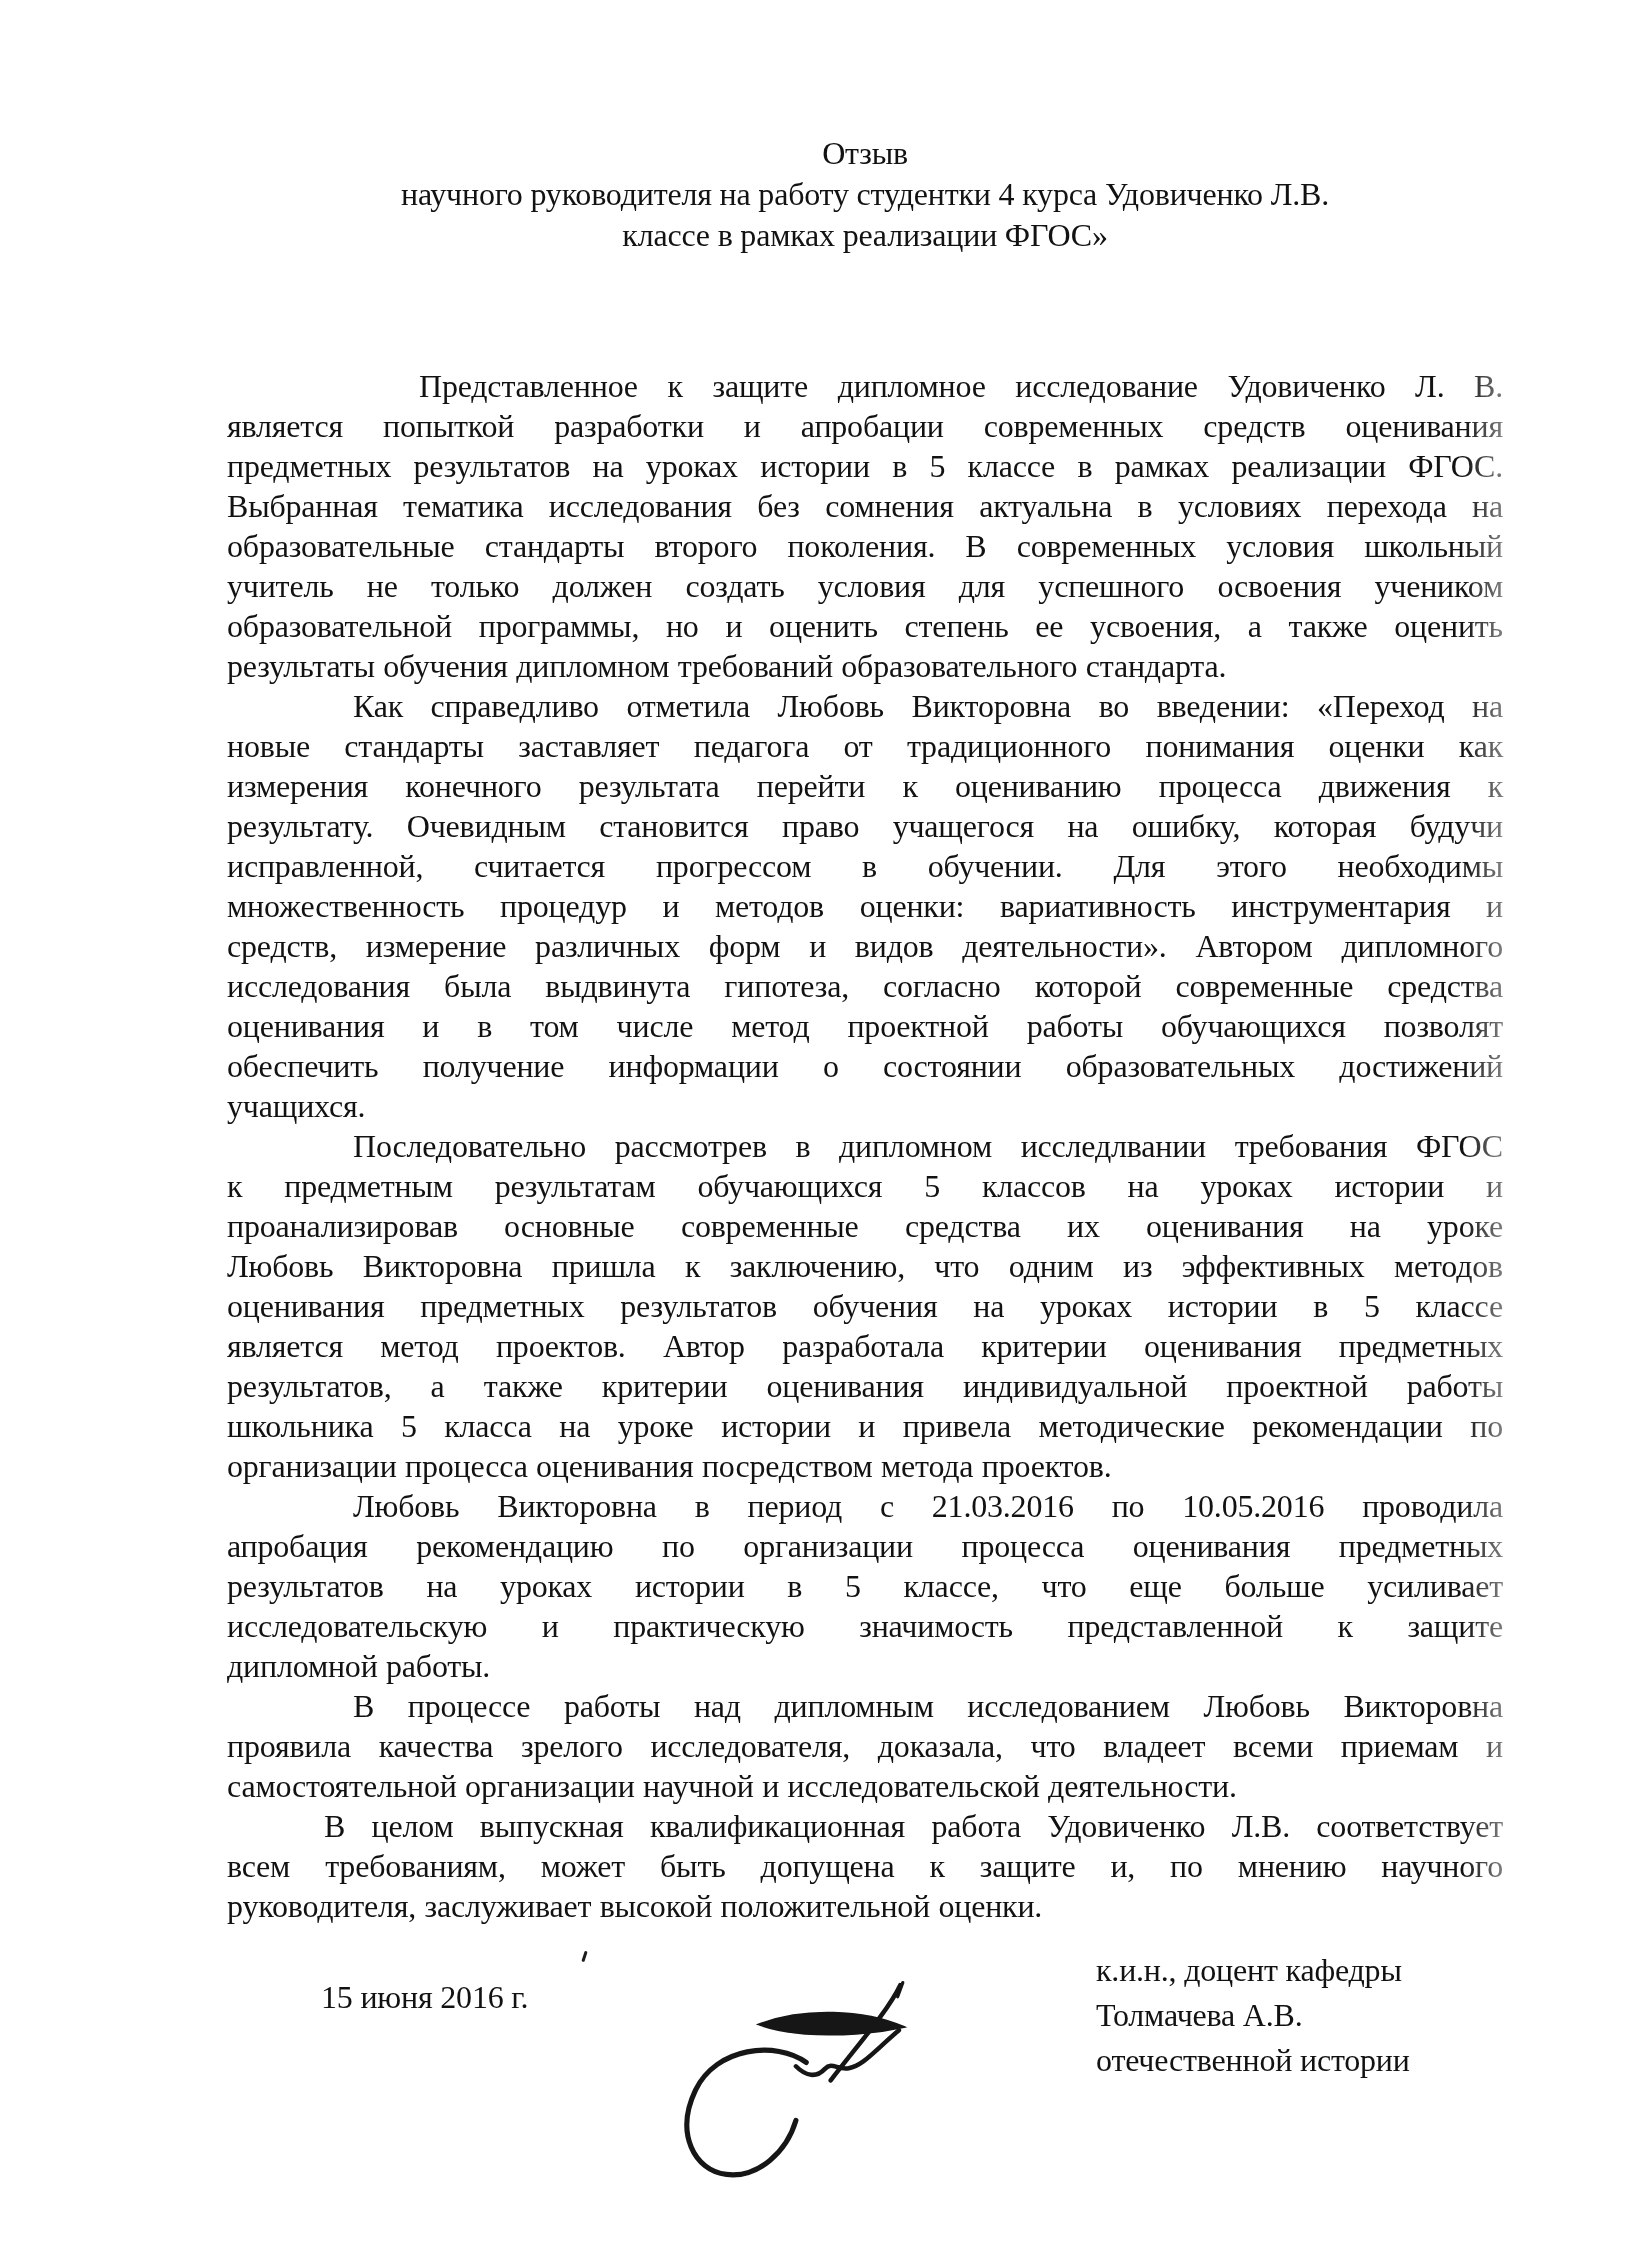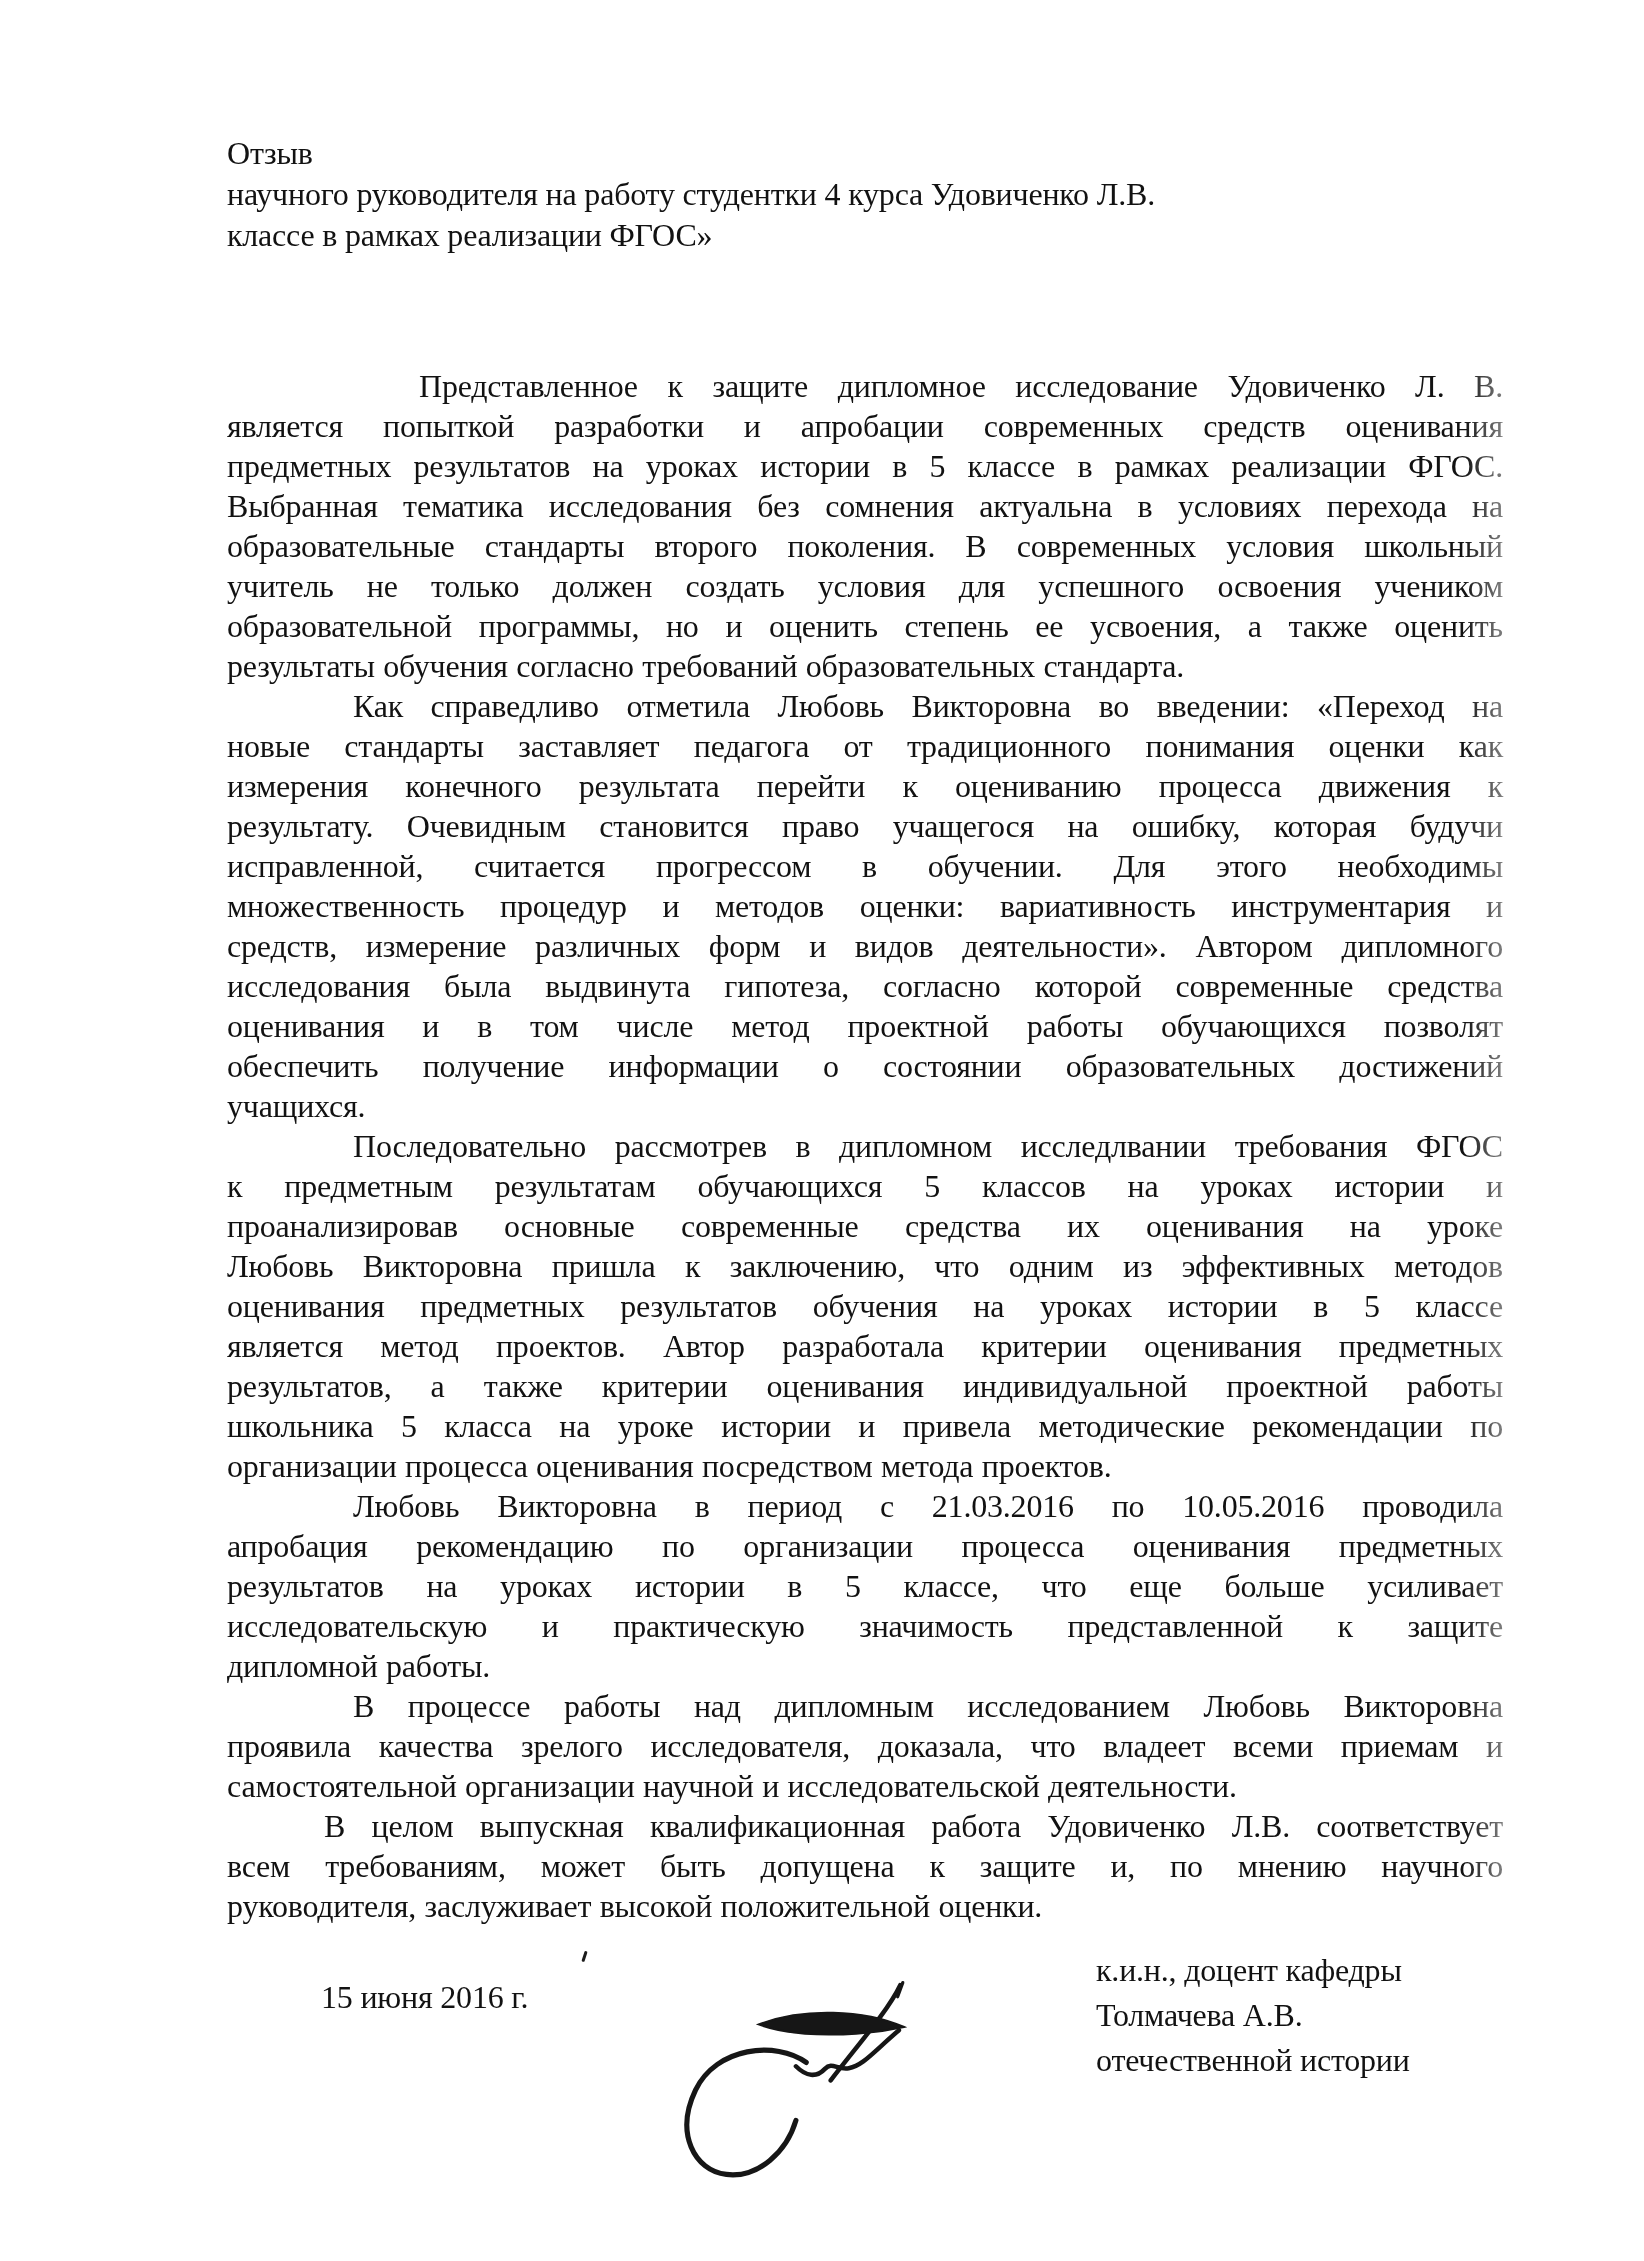--- a/index.html
+++ b/index.html
@@ -12,21 +12,21 @@
   }
   .page {
     position:absolute; inset:0;
     color:var(--ink,#111);
   }
   
   .title-block {
     position:absolute; left:227px; top:133px; width:1276px;
     font-size:32px; line-height:41px; letter-spacing:-0.2px;
   }
-  .title-block .tline { }
+  .title-block .tline { text-align:center; }
   
   .body-block {
     position:absolute; left:227px; top:366px; width:1276px;
     font-size:32px; line-height:40px; letter-spacing:-0.2px;
   }
   .para { margin:0; }
   .bline {
     height:40px;
     text-align:justify;
     text-align-last:justify;
@@ -74,21 +74,21 @@
 
   <div class="body-block">
       <div class="para ind-lg">
         <div class="bline first">Представленное к защите дипломное исследование Удовиченко Л.  В.</div>
         <div class="bline">является попыткой разработки и апробации современных средств оценивания</div>
         <div class="bline">предметных результатов на уроках истории в 5 классе в рамках реализации ФГОС.</div>
         <div class="bline">Выбранная тематика исследования без сомнения актуальна в условиях перехода на</div>
         <div class="bline">образовательные стандарты второго поколения. В современных условия школьный</div>
         <div class="bline">учитель не только должен создать условия для успешного освоения учеником</div>
         <div class="bline">образовательной программы, но и оценить степень ее усвоения, а также оценить</div>
-        <div class="bline last">результаты обучения согласно требований образовательных стандарта.</div>
+        <div class="bline last">результаты обучения дипломном требований образовательного стандарта.</div>
       </div>
       <div class="para ind-md">
         <div class="bline first">Как справедливо отметила Любовь Викторовна во введении: «Переход на</div>
         <div class="bline">новые стандарты заставляет педагога от традиционного понимания оценки как</div>
         <div class="bline">измерения конечного результата перейти к оцениванию процесса движения к</div>
         <div class="bline">результату. Очевидным становится право учащегося на ошибку, которая будучи</div>
         <div class="bline">исправленной, считается прогрессом в обучении. Для этого необходимы</div>
         <div class="bline">множественность процедур и методов оценки: вариативность инструментария и</div>
         <div class="bline">средств, измерение различных форм и видов деятельности». Автором дипломного</div>
         <div class="bline">исследования была выдвинута гипотеза, согласно которой современные средства</div>

